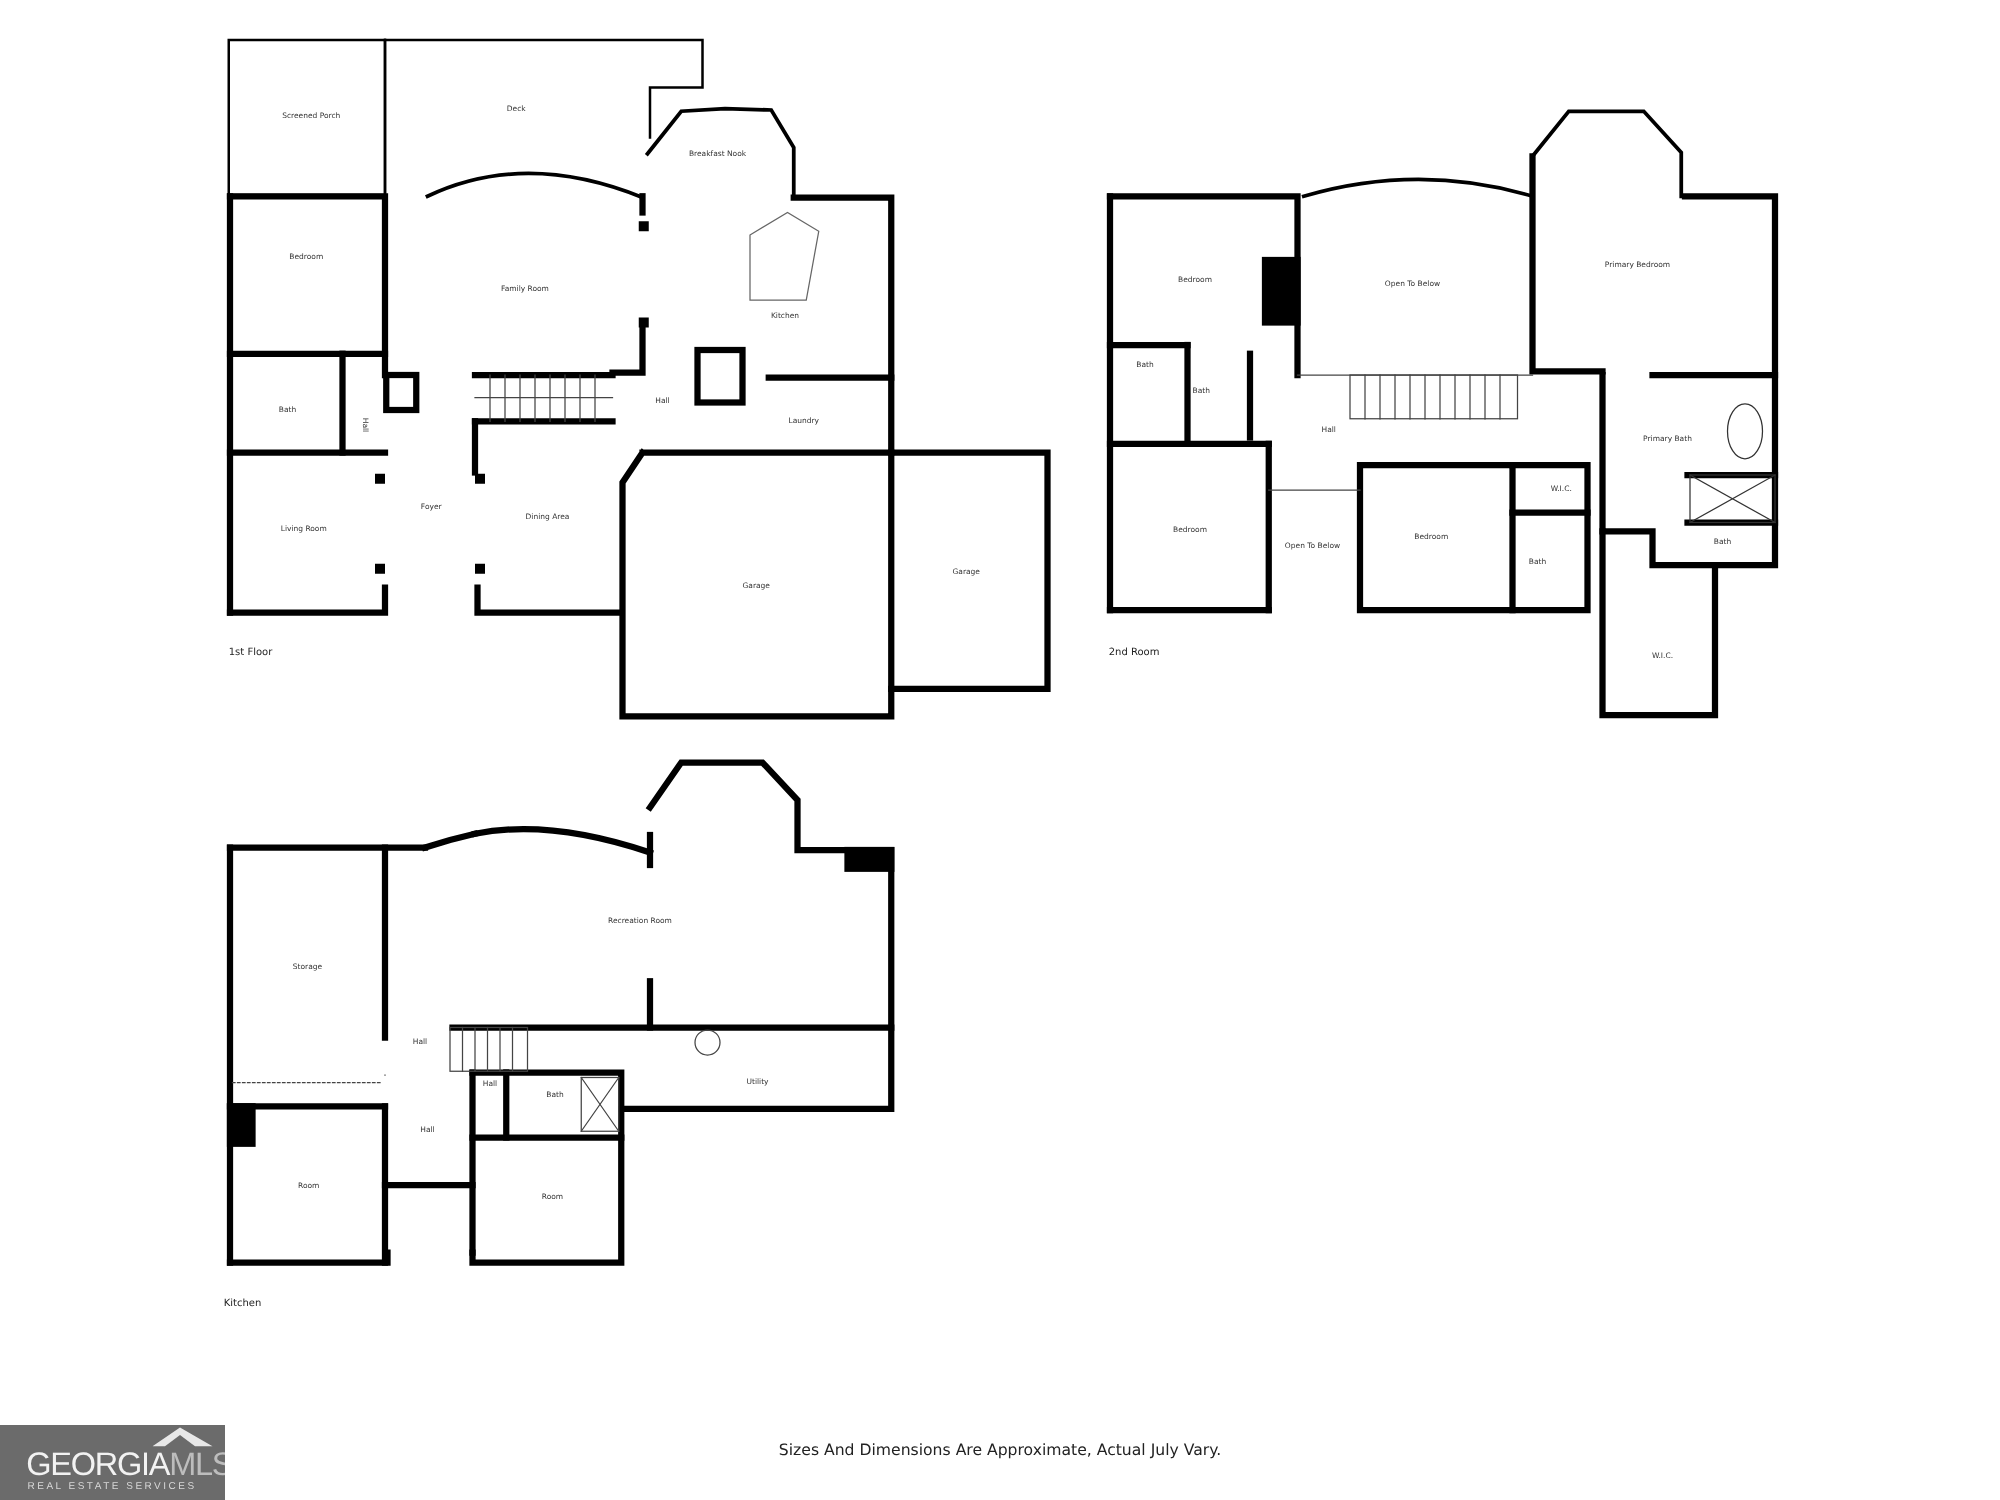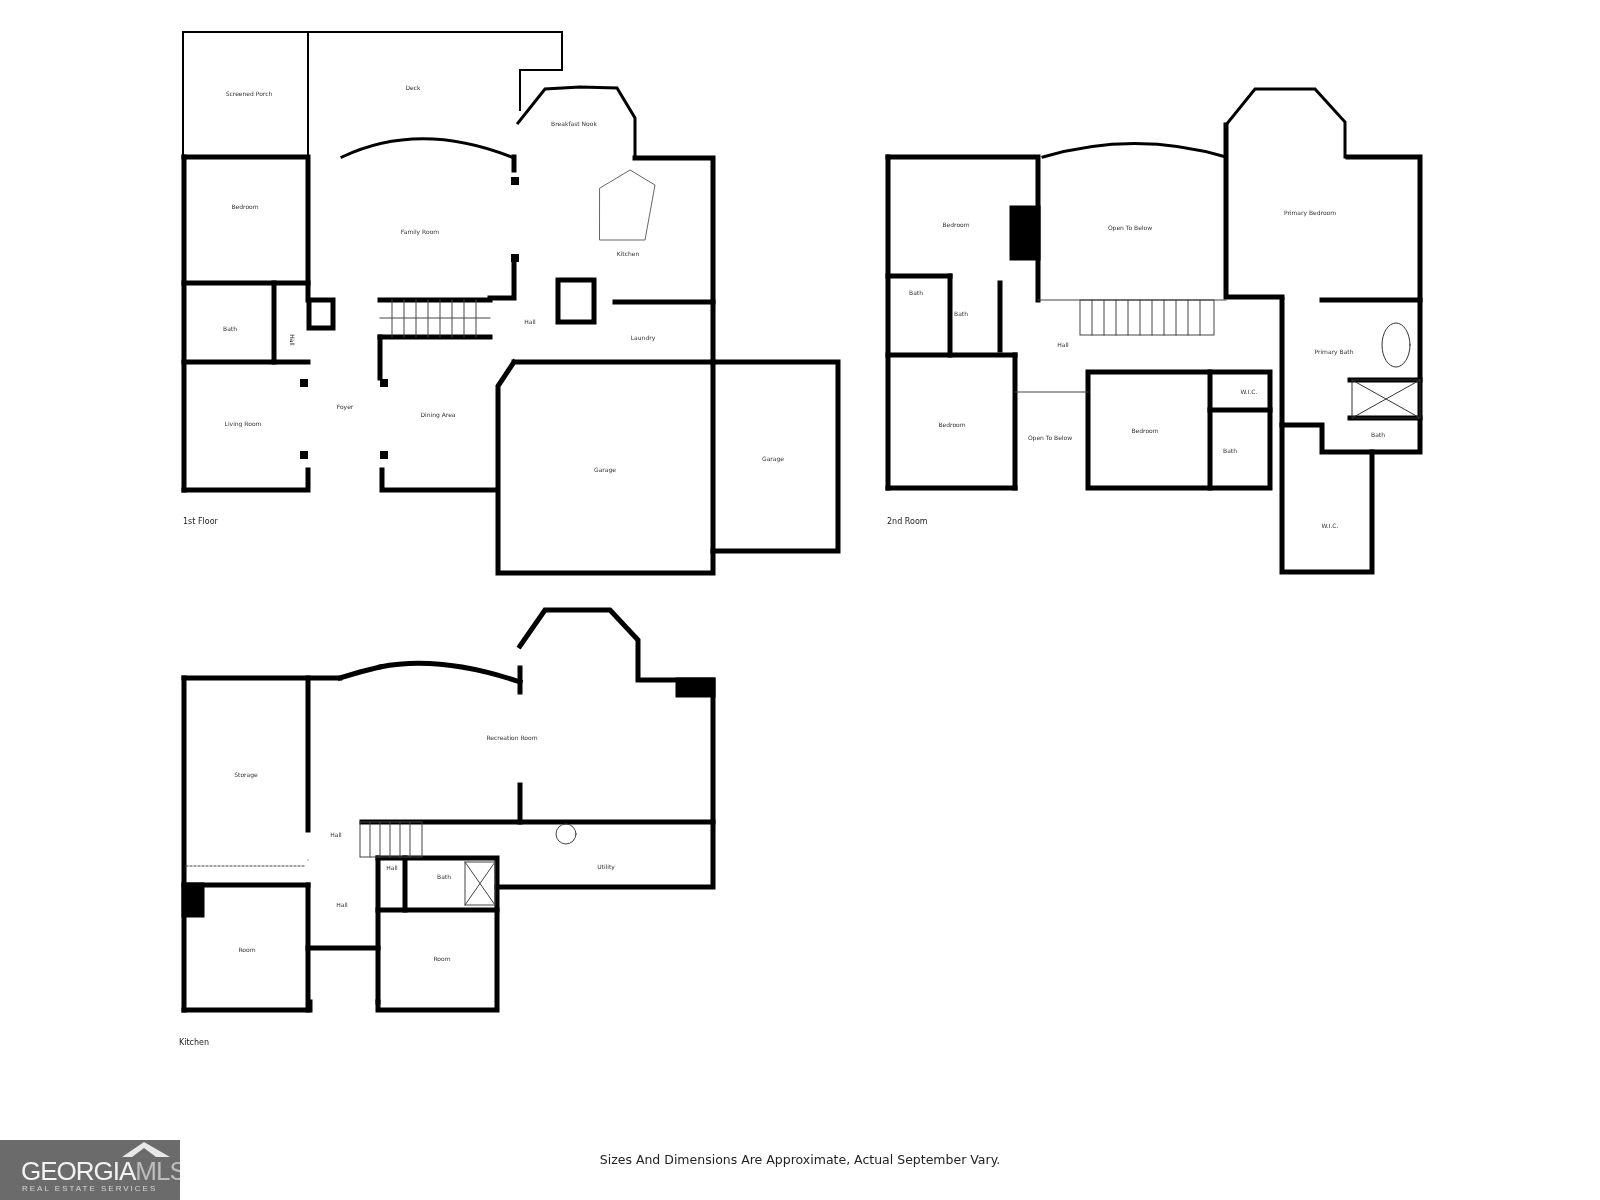--- a/index.html
+++ b/index.html
@@ -207,21 +207,21 @@
 <div class="lbl" style="left:512px;top:737px">Recreation Room</div>
 <div class="lbl" style="left:336px;top:834px">Hall</div>
 <div class="lbl" style="left:392px;top:867px">Hall</div>
 <div class="lbl" style="left:444px;top:876px">Bath</div>
 <div class="lbl" style="left:606px;top:866px">Utility</div>
 <div class="lbl" style="left:342px;top:904px">Hall</div>
 <div class="lbl" style="left:247px;top:949px">Room</div>
 <div class="lbl" style="left:442px;top:958px">Room</div>
 <div class="floor-lbl" style="left:179px;top:1038px">Kitchen</div>
 
-<div class="disclaimer">Sizes And Dimensions Are Approximate, Actual September Vary.</div>
+<div class="disclaimer">Sizes And Dimensions Are Approximate, Actual July Vary.</div>
 
 <div class="logo">
   <svg class="roof" width="50" height="18">
     <polygon points="0,17 22,2 48,17 34,17 22,8 10,17" fill="#e8e8e8"></polygon>
   </svg>
   <div class="main"><span>GEORGIA</span><span class="mls">MLS</span></div>
   <div class="sub">REAL ESTATE SERVICES</div>
 </div>
 
 </body></html>

